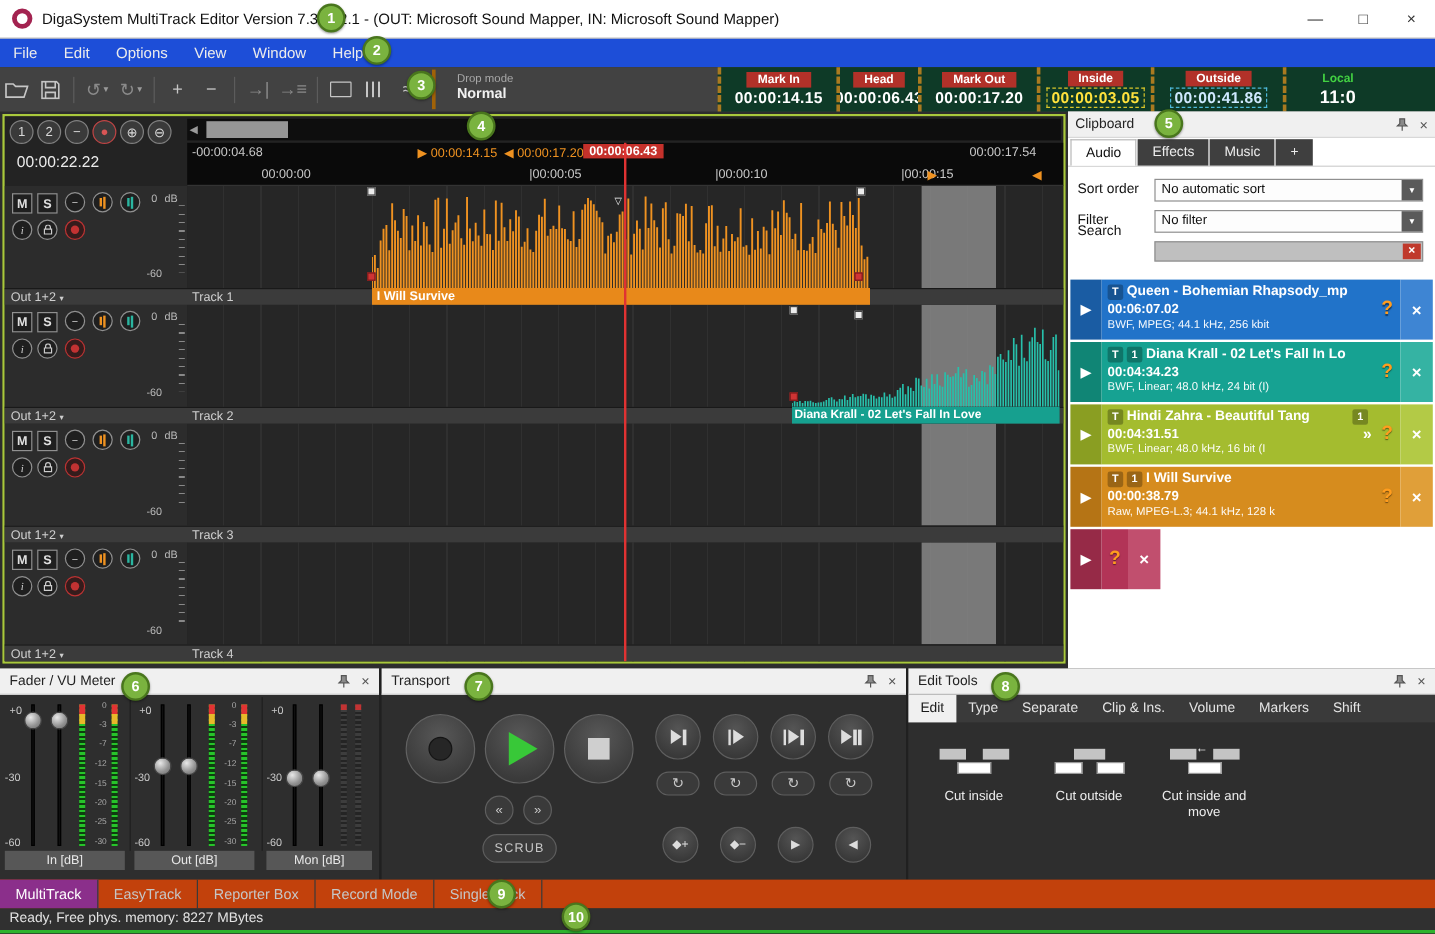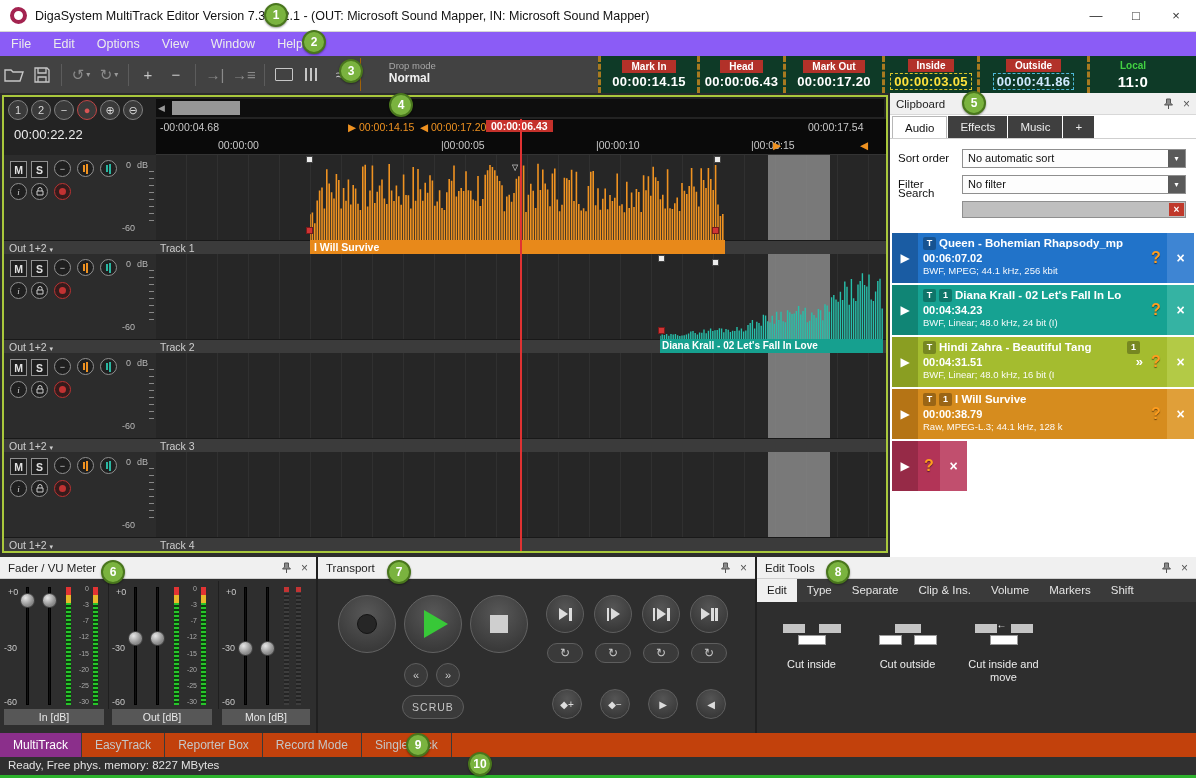--- a/index.html
+++ b/index.html
@@ -8,32 +8,32 @@
 #app{position:relative;width:1196px;height:778px;background:#2d2d2d;overflow:hidden}
 
 
 .titlebar{position:absolute;left:0;top:0;width:100%;height:32px;background:#fff;display:flex;align-items:center;border-bottom:1px solid #d6d6d6;z-index:2}
 .logo{width:17px;height:17px;border-radius:50%;border:4px solid #a32350;background:#fff;margin:0 8px 0 10px;flex:0 0 auto}
 .title{font-size:12.5px;color:#111;white-space:nowrap}
 .winbtns{margin-left:auto;display:flex;height:100%}
 .winbtn{width:40px;display:flex;align-items:center;justify-content:center;font-size:13px;color:#333}
 
 
-.menubar{position:absolute;left:0;top:32px;width:100%;height:24px;background:#8b5cf6;display:flex;align-items:center}
+.menubar{position:absolute;left:0;top:32px;width:100%;height:24px;background:#1d4ed8;display:flex;align-items:center}
 .menu-item{padding:0 11px;font-size:12.5px;color:#ececec;line-height:24px}
 
 
 .toolbar{position:absolute;left:0;top:56px;width:100%;height:37px;background:#424242;display:flex;align-items:center}
 .tbicon{min-width:22px;height:26px;margin:0 3px;display:flex;align-items:center;justify-content:center;color:#c6c6c6;font-size:15px;white-space:nowrap}
 .tbicon.dim{color:#8a8a8a}
 .tbsep{width:1px;height:22px;background:#5c5c5c;margin:0 5px}
 .tbcaret{font-size:8px;margin-left:2px;color:#9a9a9a}
 .monic{width:18px;height:13px;border:1.5px solid #c6c6c6;border-radius:1px}
 .barsic{width:14px;height:13px;background:repeating-linear-gradient(to right,#c6c6c6 0 2px,transparent 2px 5px)}
-.dropmode{border-left:1px solid #a16207;padding:2px 28px;margin-left:6px;height:33px}
+.dropmode{border-left:3px solid #a16207;padding:2px 18px;margin-left:6px;height:33px}
 .dropmode .l1{font-size:9.5px;color:#a8a8a8}
 .dropmode .l2{font-size:12px;font-weight:bold;color:#f0f0f0}
 .timepanel{position:absolute;right:0;top:0;height:37px;left:598px;background:#0e3a27;display:flex}
 .timebox{border-left:3px dashed rgba(235,150,30,.7);display:flex;flex-direction:column;align-items:center;justify-content:center;gap:1px;overflow:hidden}
 .tb-h{font-size:10px;font-weight:bold;color:#fff;background:#b23129;padding:0 9px;line-height:13px;white-space:nowrap}
 .tb-h.green{background:transparent;color:#42d142}
 .tb-v{font-size:13px;font-weight:bold;color:#fff;letter-spacing:.3px;white-space:nowrap}
 .tb-v.yellow{color:#ffe23c;border:1px dashed #d8c52a;padding:0 3px}
 .tb-v.blue{color:#cfe9ff;border:1px dashed #4db8d8;padding:0 3px}
 .tb-v.big{font-size:15px}
@@ -208,21 +208,21 @@
     <div class="dropmode">
       <div class="l1">Drop mode</div>
       <div class="l2">Normal</div>
     </div>
 
     <div class="timepanel">
       <div class="timebox" style="width:99px">
         <span class="tb-h">Mark In</span>
         <span class="tb-v">00:00:14.15</span>
       </div>
-      <div class="timebox" style="width:86px">
+      <div class="timebox" style="width:68px">
         <span class="tb-h">Head</span>
         <span class="tb-v">00:00:06.43</span>
       </div>
       <div class="timebox" style="width:99px">
         <span class="tb-h">Mark Out</span>
         <span class="tb-v">00:00:17.20</span>
       </div>
       <div class="timebox" style="width:95px">
         <span class="tb-h">Inside</span>
         <span class="tb-v yellow">00:00:03.05</span>

